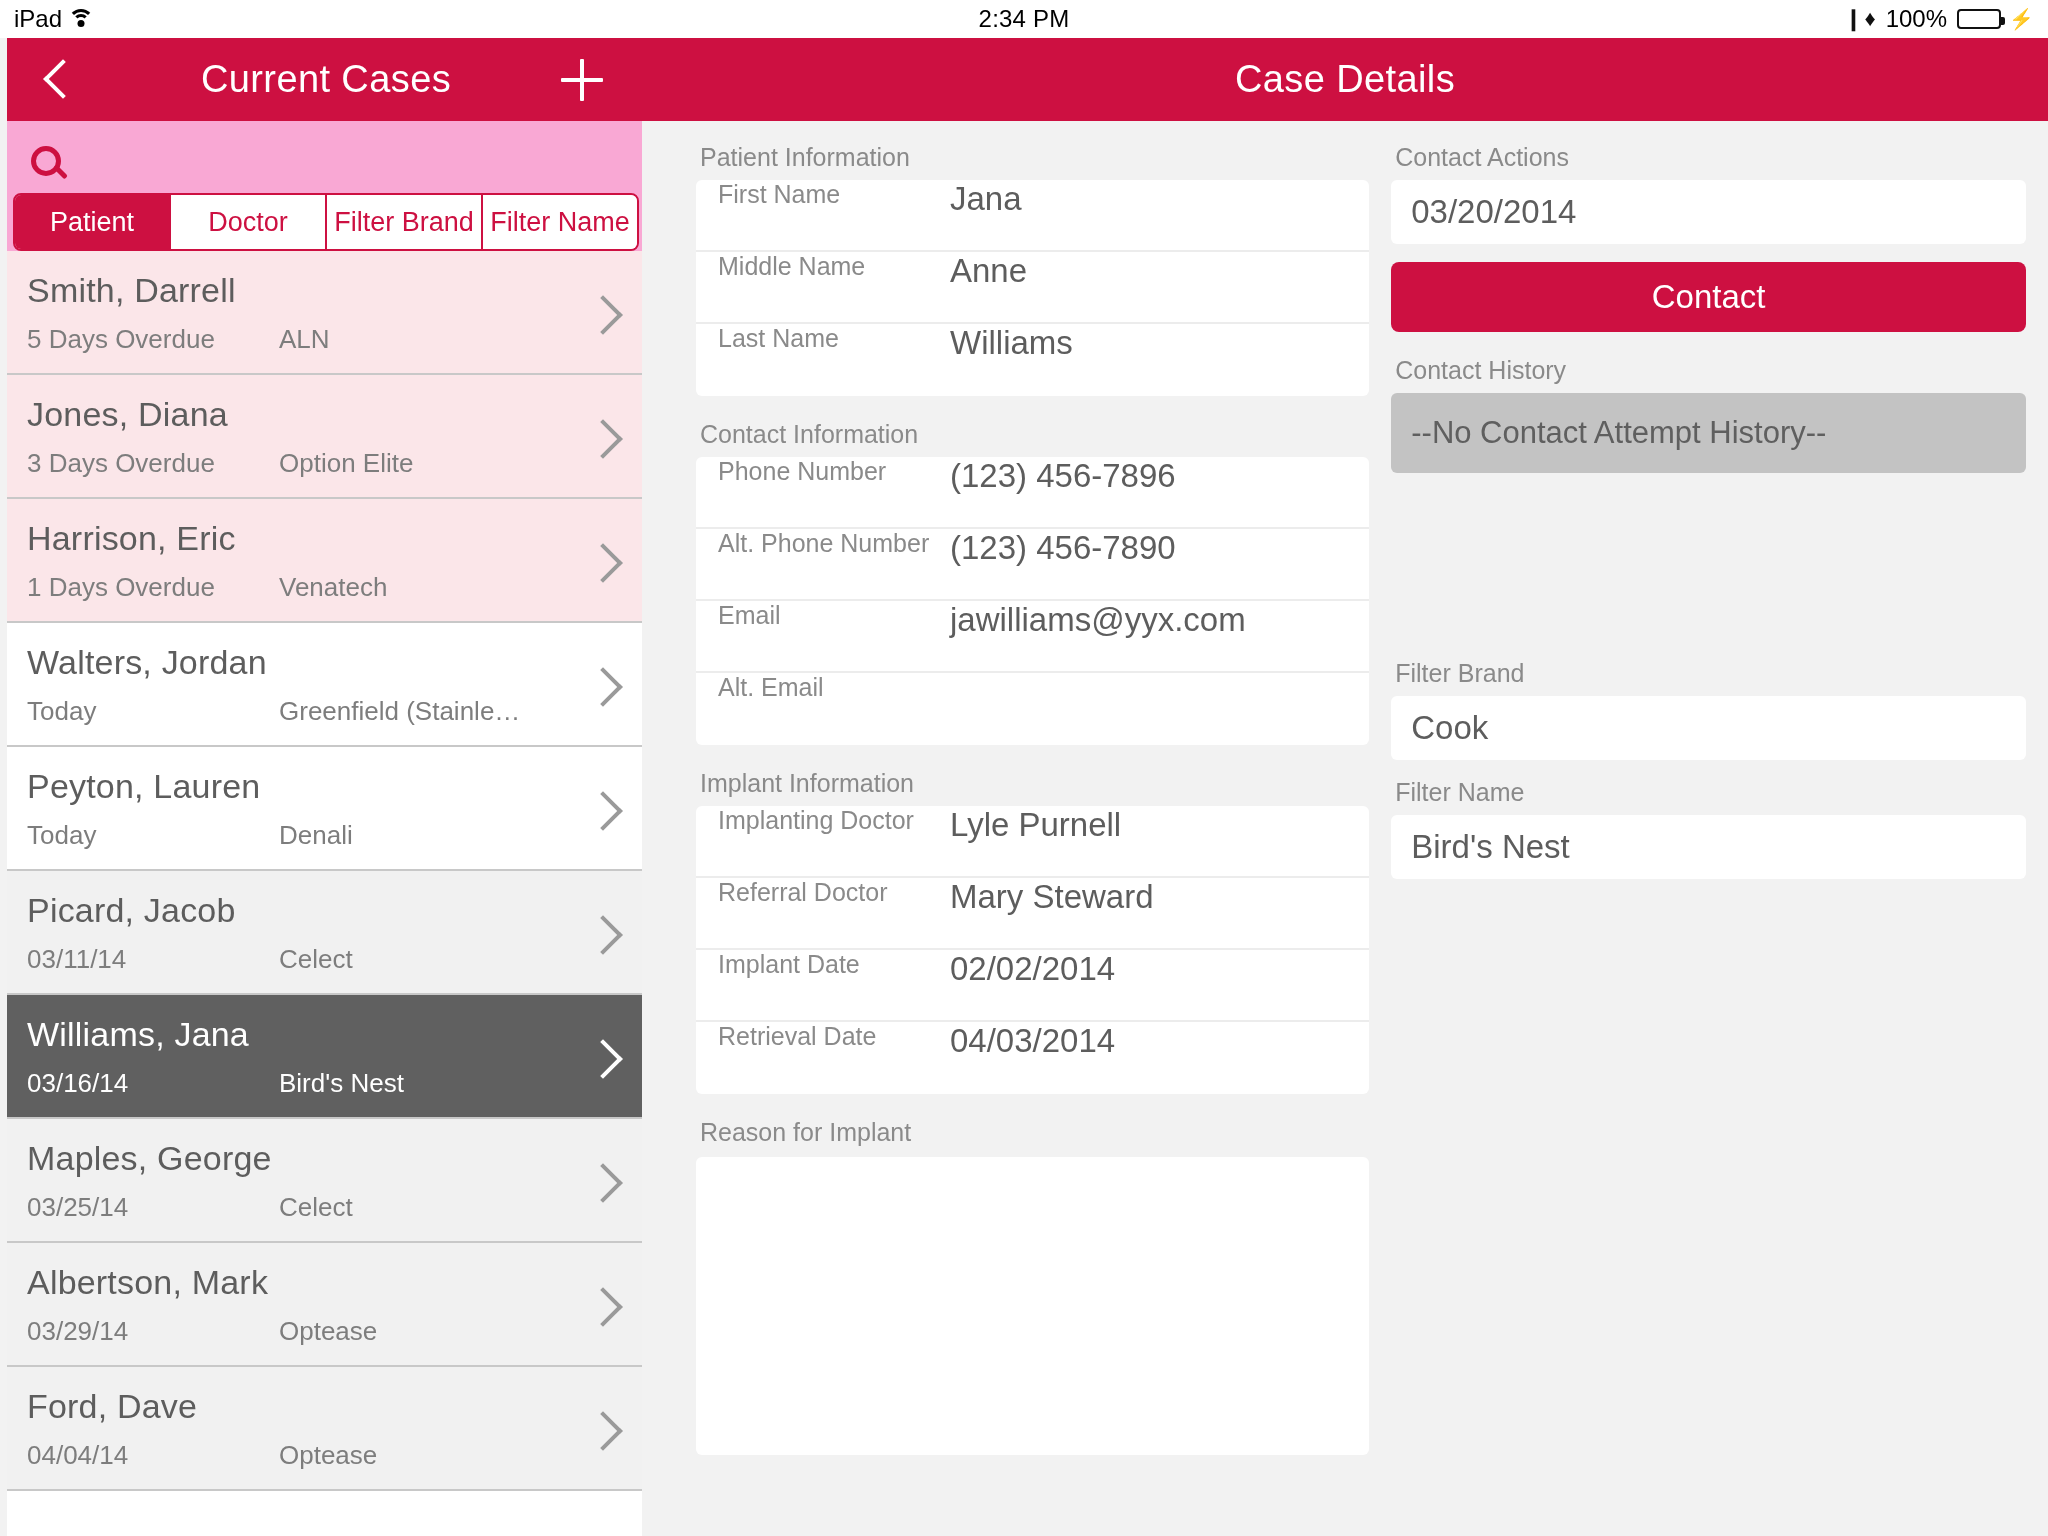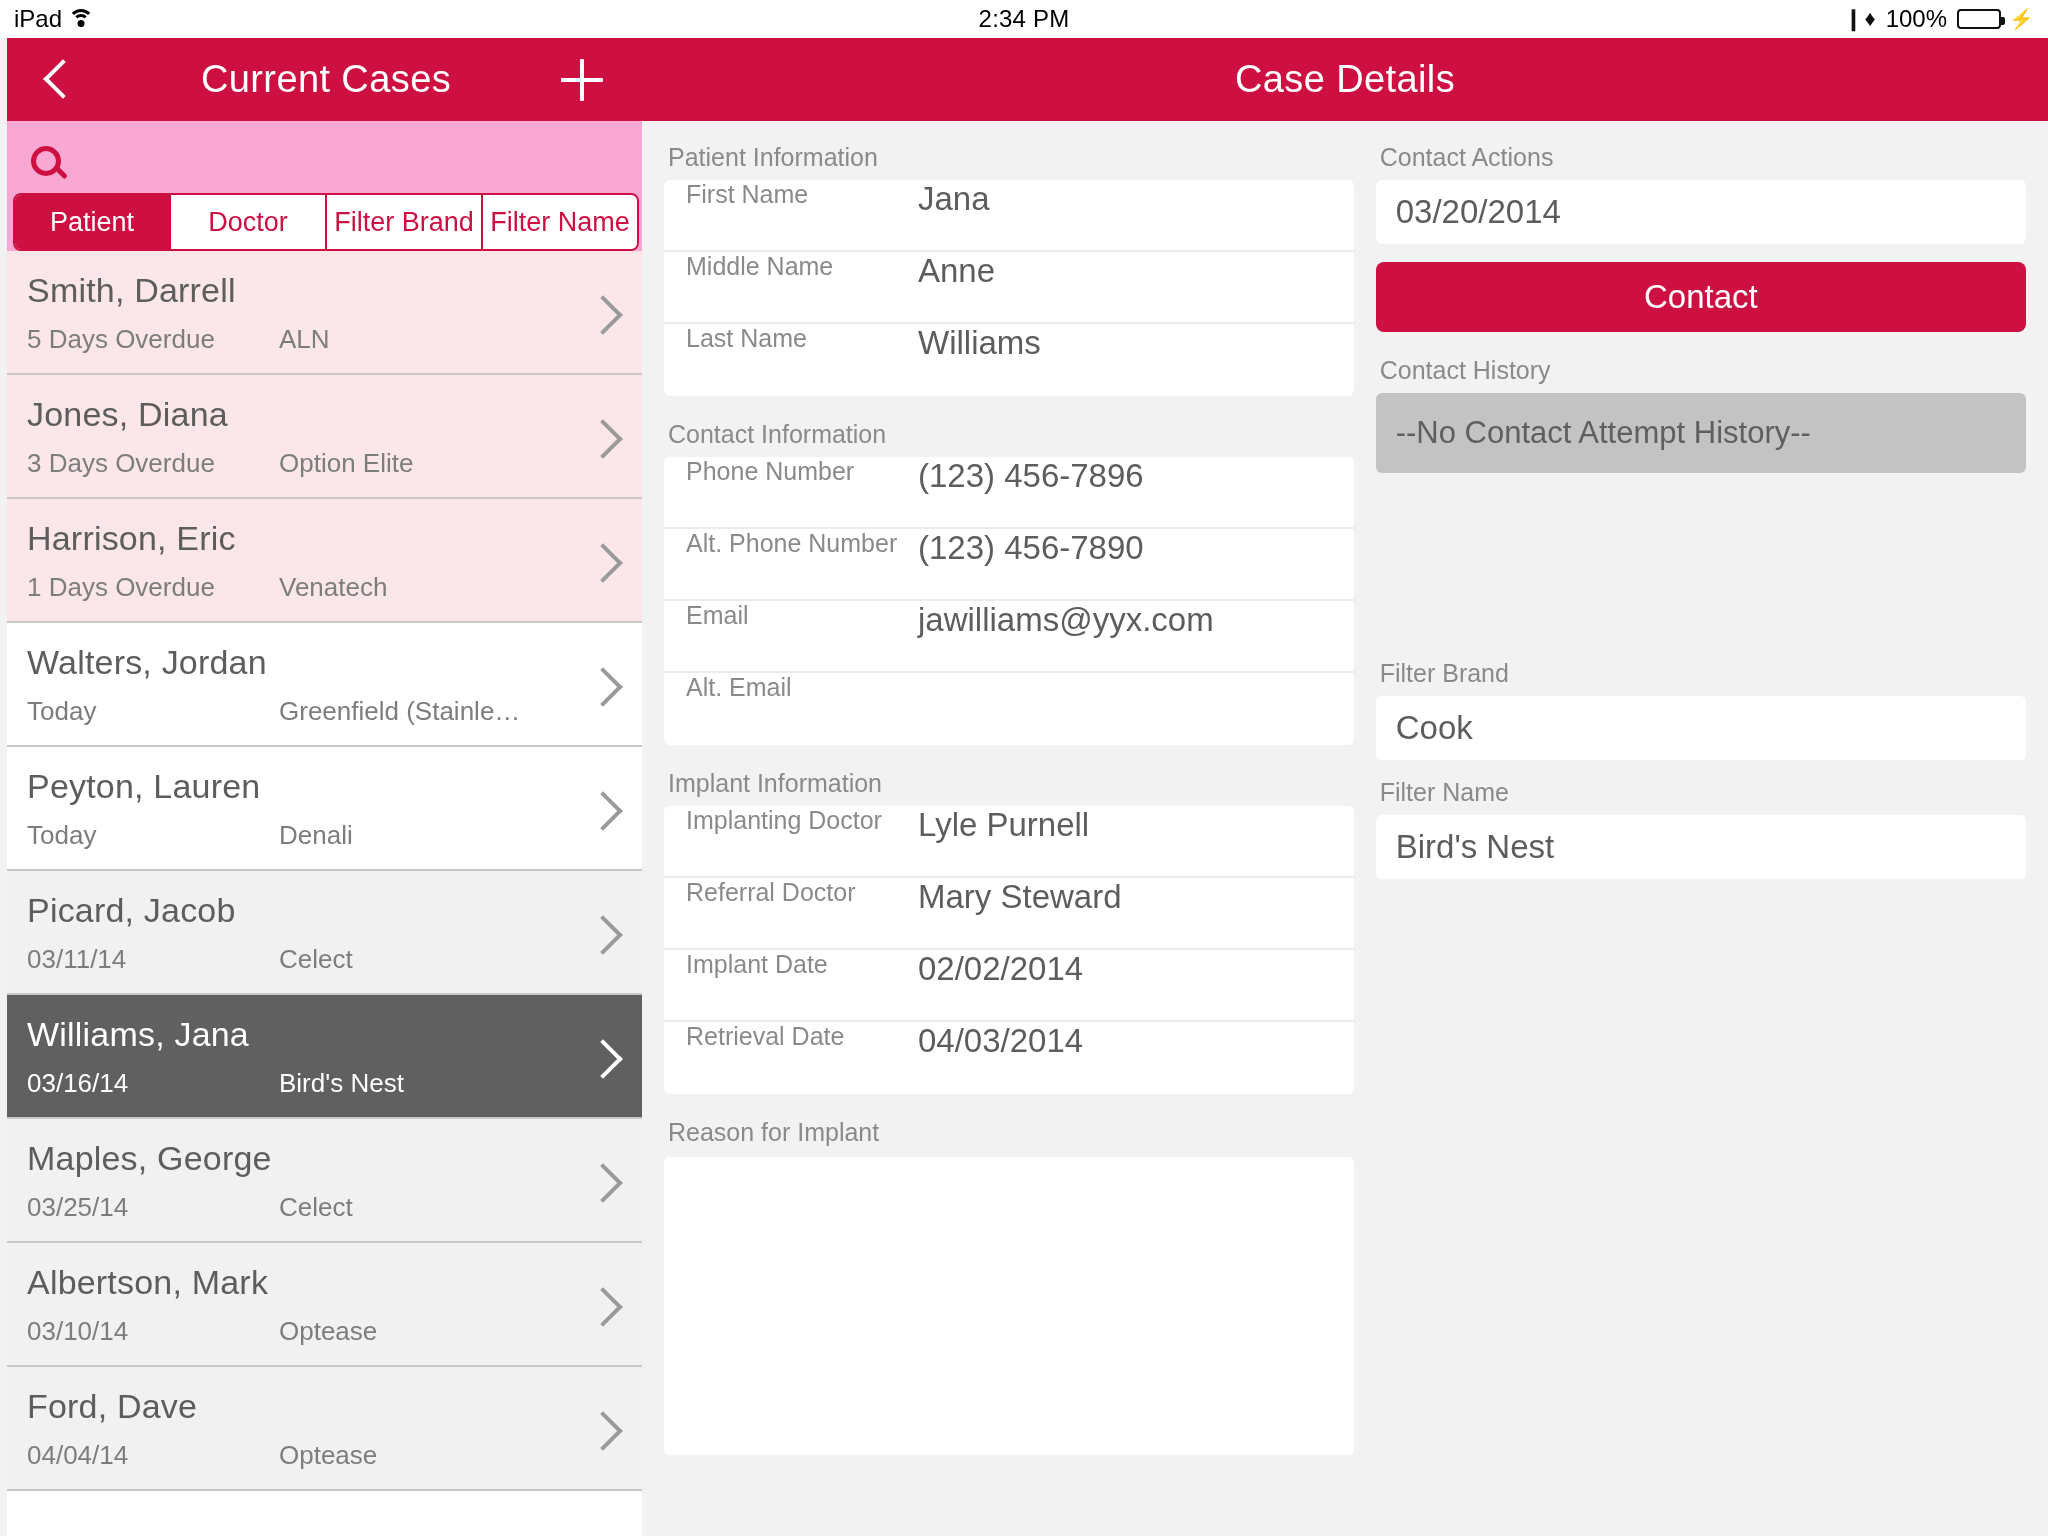--- a/index.html
+++ b/index.html
@@ -112,21 +112,21 @@
   }
   .chev::before {
     content:""; position:absolute; left:0; top:6px; width: 24px; height: 24px;
     border-right: 4px solid #9a9a9a; border-top: 4px solid #9a9a9a;
     transform: rotate(45deg);
   }
   .case-row.selected .chev::before { border-color:#ffffff; }
 
   
   .detail-body { padding: 18px 22px 0 22px; display: flex; gap: 22px; }
-  .col-left { width: 700px; }
+  .col-left { width: 700px; margin-left: 32px; }
   .col-right { width: 660px; }
   .sec-label { font-size: 25px; color:#8a8a8a; font-weight: 300; padding: 4px 0 8px 4px; }
   .card { background:#fff; border-radius: 6px; overflow:hidden; }
   .frow { display:flex; align-items:flex-start; height: 72px; border-bottom: 2px solid #ececec; padding: 0 0 0 22px;}
   .frow:last-child { border-bottom: none; }
   .fkey { font-size: 25px; color:#8a8a8a; width: 232px; font-weight: 300; }
   .fval { font-size: 33px; color:#5d5d5d; font-weight: 300; }
   .reason-box { background:#fff; border-radius: 6px; height: 298px; margin-top: 2px; }
 
   .txtfield {
@@ -259,21 +259,21 @@
         <div class="case-sub">
           <span class="case-status">03/25/14</span>
           <span class="case-brand">Celect</span>
         </div>
         <span class="chev"></span>
       </div>
 
       <div class="case-row grey">
         <div class="case-name">Albertson, Mark</div>
         <div class="case-sub">
-          <span class="case-status">03/10/14</span>
+          <span class="case-status">03/29/14</span>
           <span class="case-brand">Optease</span>
         </div>
         <span class="chev"></span>
       </div>
 
       <div class="case-row grey">
         <div class="case-name">Ford, Dave</div>
         <div class="case-sub">
           <span class="case-status">04/04/14</span>
           <span class="case-brand">Optease</span>

